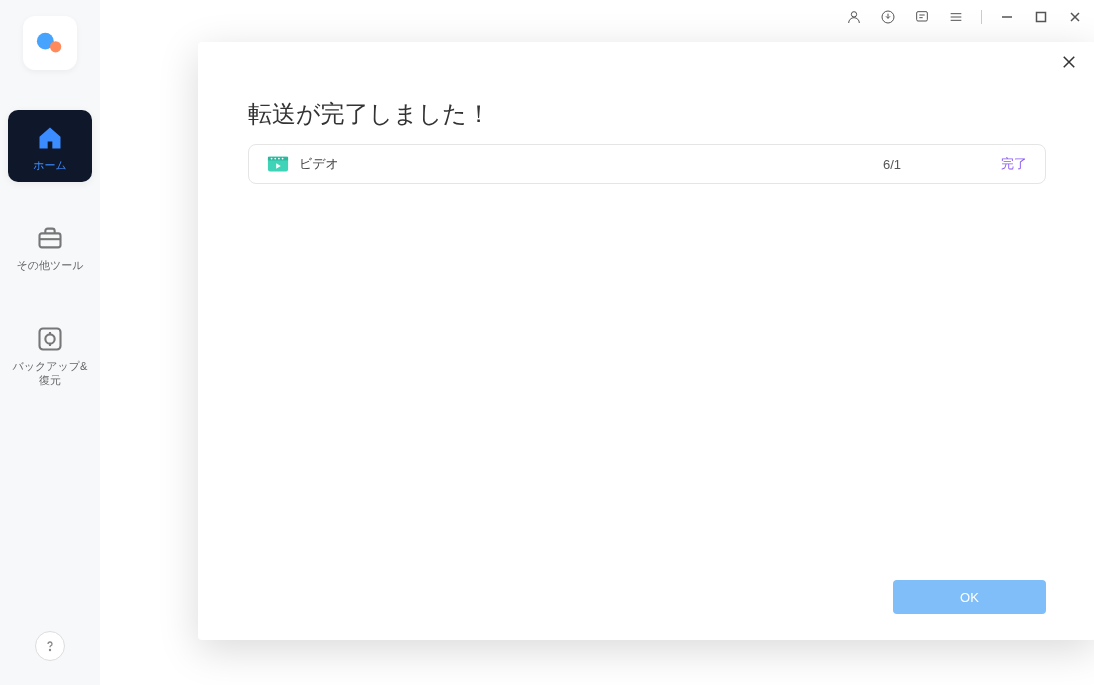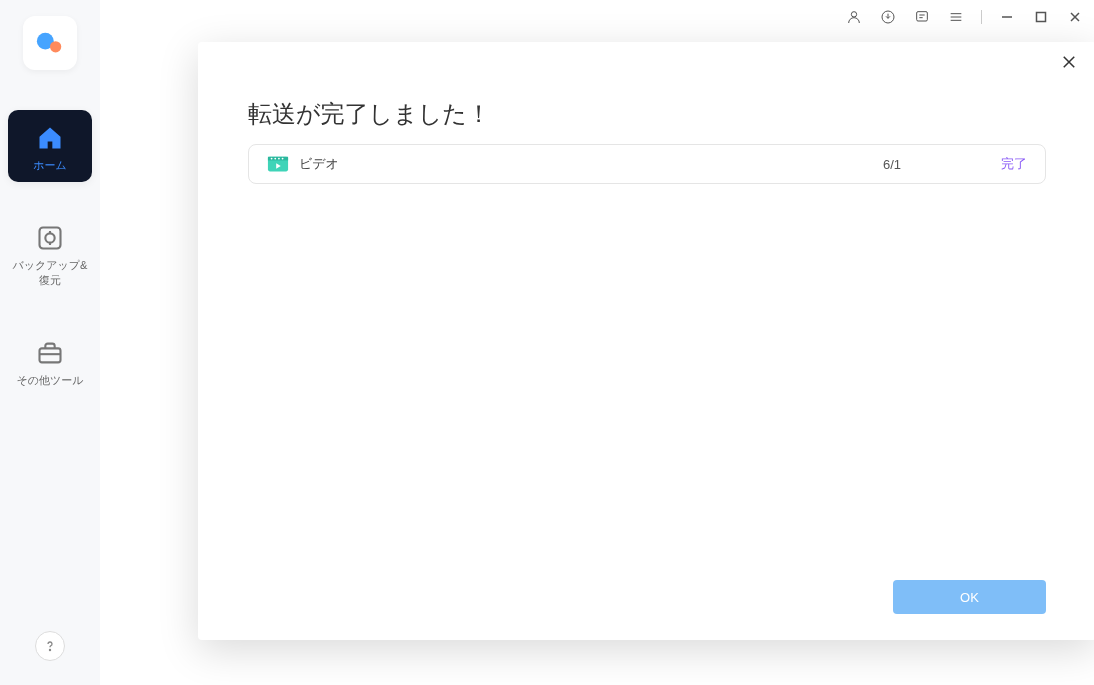--- a/index.html
+++ b/index.html
@@ -81,38 +81,38 @@
             <path d="M3 11 L12 3 L21 11 V21 H14 V15 H10 V21 H3 Z"></path>
           </svg>
       </div>
       <div class="nav-label">ホーム</div>
     </div>
 
 
     <div class="nav-item">
       <div class="nav-icon">
         <svg viewBox="0 0 24 24" fill="none" stroke="#777" stroke-width="1.8">
+            <rect x="3" y="8" width="18" height="12" rx="2"></rect>
+            <path d="M8 8 V6 a2 2 0 0 1 2 -2 h4 a2 2 0 0 1 2 2 v2"></path>
+            <path d="M3 13 h18"></path>
+          </svg>
+      </div>
+      <div class="nav-label">その他ツール</div>
+    </div>
+
+    <div class="nav-item">
+      <div class="nav-icon">
+        <svg viewBox="0 0 24 24" fill="none" stroke="#777" stroke-width="1.8">
             <rect x="3" y="3" width="18" height="18" rx="3"></rect>
             <path d="M8 12 a4 4 0 1 1 8 0 a4 4 0 1 1 -8 0"></path>
             <path d="M12 8 v-2 M12 18 v-2"></path>
           </svg>
       </div>
       <div class="nav-label" style="white-space:pre-line">バックアップ&amp;
 復元</div>
-    </div>
-
-    <div class="nav-item">
-      <div class="nav-icon">
-        <svg viewBox="0 0 24 24" fill="none" stroke="#777" stroke-width="1.8">
-            <rect x="3" y="8" width="18" height="12" rx="2"></rect>
-            <path d="M8 8 V6 a2 2 0 0 1 2 -2 h4 a2 2 0 0 1 2 2 v2"></path>
-            <path d="M3 13 h18"></path>
-          </svg>
-      </div>
-      <div class="nav-label">その他ツール</div>
     </div>
 
     <div class="help-btn">
       <svg viewBox="0 0 24 24" fill="none" stroke-width="2">
           <path d="M9 9 a3 3 0 1 1 4 2.8 c-1 .5 -1 1.2 -1 2.2"></path>
           <circle cx="12" cy="18" r="0.8" fill="#888"></circle>
         </svg>
     </div>
   </div>
 

